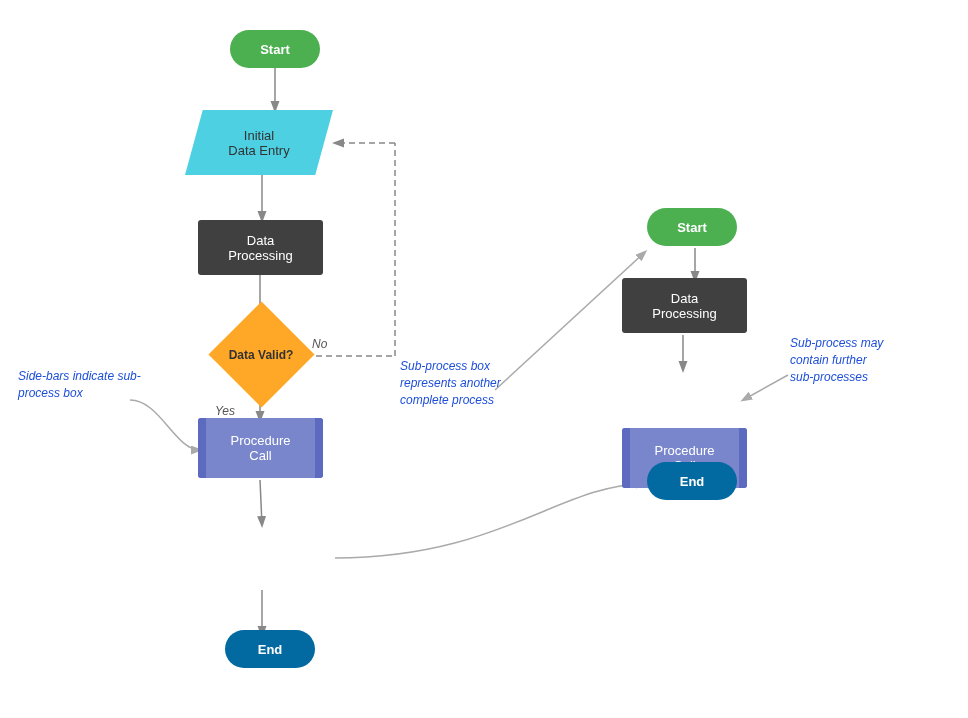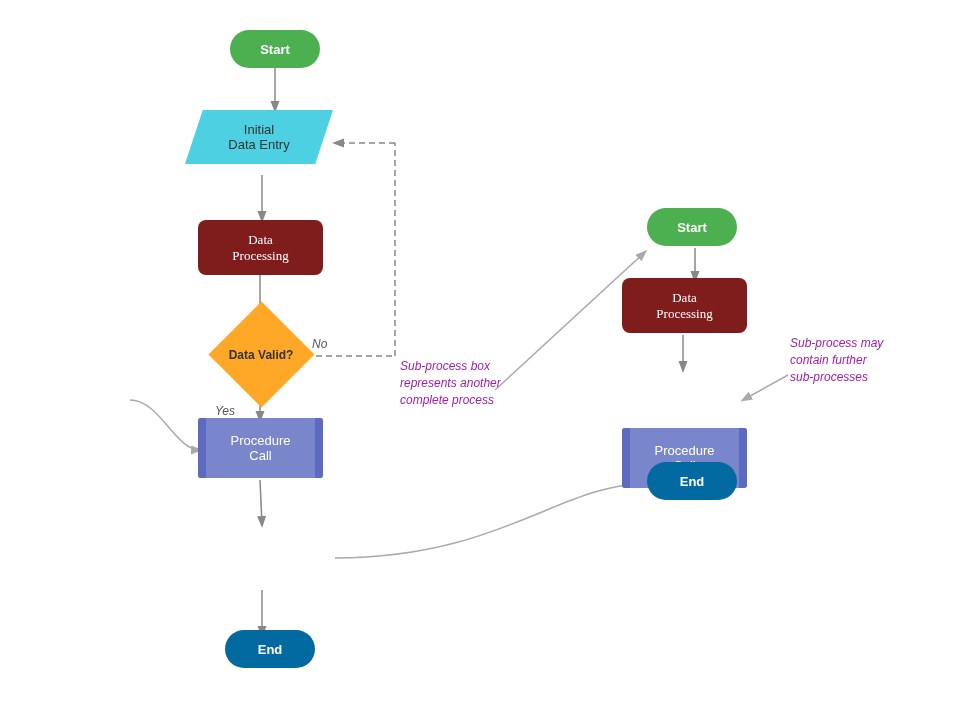--- a/index.html
+++ b/index.html
@@ -49,24 +49,23 @@
       font-weight: bold;
     }
     
     .parallelogram-cyan {
       background: #4DD0E1;
       clip-path: polygon(12% 0%, 100% 0%, 88% 100%, 0% 100%);
       color: #333;
     }
     
     .rect-purple {
-      background: #7f1d1d;
-      color: white;
-      border-radius: 8px;
-      font-family: Liberation Serif, serif;
+      background: #404040;
+      color: white;
+      border-radius: 3px;
     }
     
     .diamond {
       background: #FFA726;
       transform: rotate(45deg);
     }
     .diamond-text {
       transform: rotate(-45deg);
       font-size: 12px;
       font-weight: bold;
@@ -86,21 +85,21 @@
       top: 0;
       bottom: 0;
       width: 8px;
       background: #5C6BC0;
     }
     .procedure-call::before { left: 0; border-radius: 3px 0 0 3px; }
     .procedure-call::after  { right: 0; border-radius: 0 3px 3px 0; }
     .annotation-text {
       position: absolute;
       font-size: 12px;
-      color: #a21caf;
+      color: #1d4ed8;
       font-style: italic;
       line-height: 1.4;
     }
   </style>
 </head>
 <body>
 
 <div id="diagram">
   <svg id="connections">
 
@@ -148,21 +147,21 @@
 
     <text x="215" y="415" font-size="12" fill="#555" font-style="italic">Yes</text>
 
     <text x="312" y="348" font-size="12" fill="#555" font-style="italic">No</text>
   </svg>
 
   <div class="node pill-green" style="left:230px; top:30px; width:90px; height:38px;">
     <span>Start</span>
   </div>
 
-  <div class="node parallelogram-cyan" style="left:185px; top:110px; width:148px; height:54px;">
+  <div class="node parallelogram-cyan" style="left:185px; top:110px; width:148px; height:65px;">
     <span>Initial<br>Data Entry</span>
   </div>
 
   <div class="node rect-purple" style="left:198px; top:220px; width:125px; height:55px;">
     <span>Data<br>Processing</span>
   </div>
 
   <div class="node diamond" style="left:224px; top:317px; width:75px; height:75px;">
     <span class="diamond-text">Data Valid?</span>
   </div>
@@ -185,20 +184,24 @@
   </div>
 
   <div class="node procedure-call" style="left:622px; top:368px; width:125px; height:60px;">
     <span>Procedure<br>Call</span>
   </div>
 
   <div class="node pill-red" style="left:647px; top:462px; width:90px; height:38px;">
     <span>End</span>
   </div>
 
+  <div class="annotation-text" style="left:18px; top:368px; width:150px;">
+    <span>Side-bars indicate
+sub-process box</span>
+  </div>
 
   <div class="annotation-text" style="left:400px; top:358px; width:180px;">
     <span>Sub-process box<br>represents another<br>complete process</span>
   </div>
 
   <div class="annotation-text" style="left:790px; top:335px; width:160px;">
     <span>Sub-process may<br>contain further<br>sub-processes</span>
   </div>
 </div>
 

